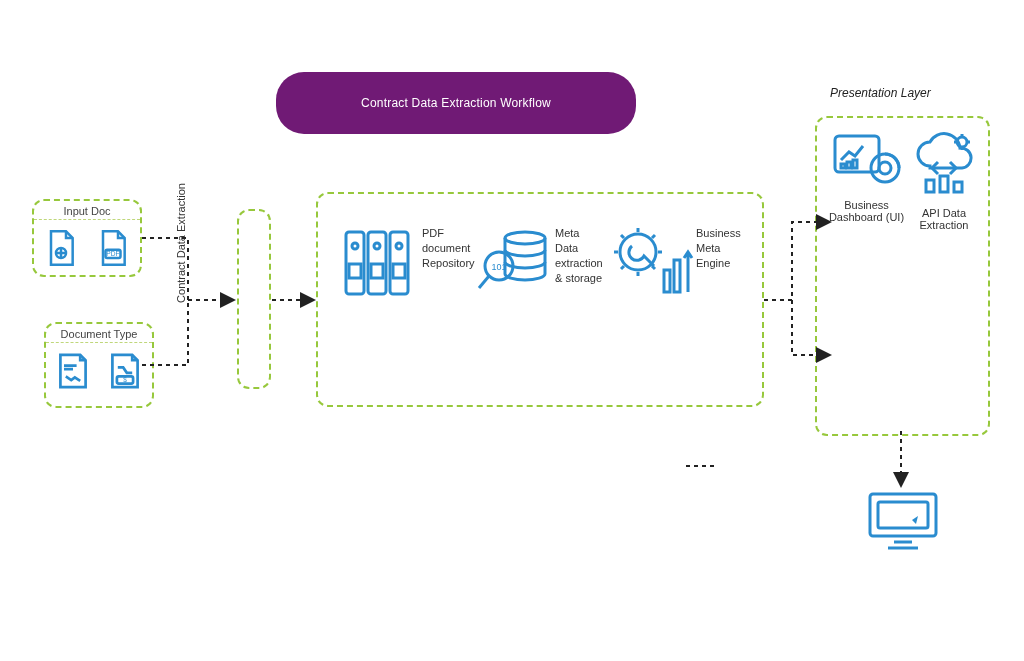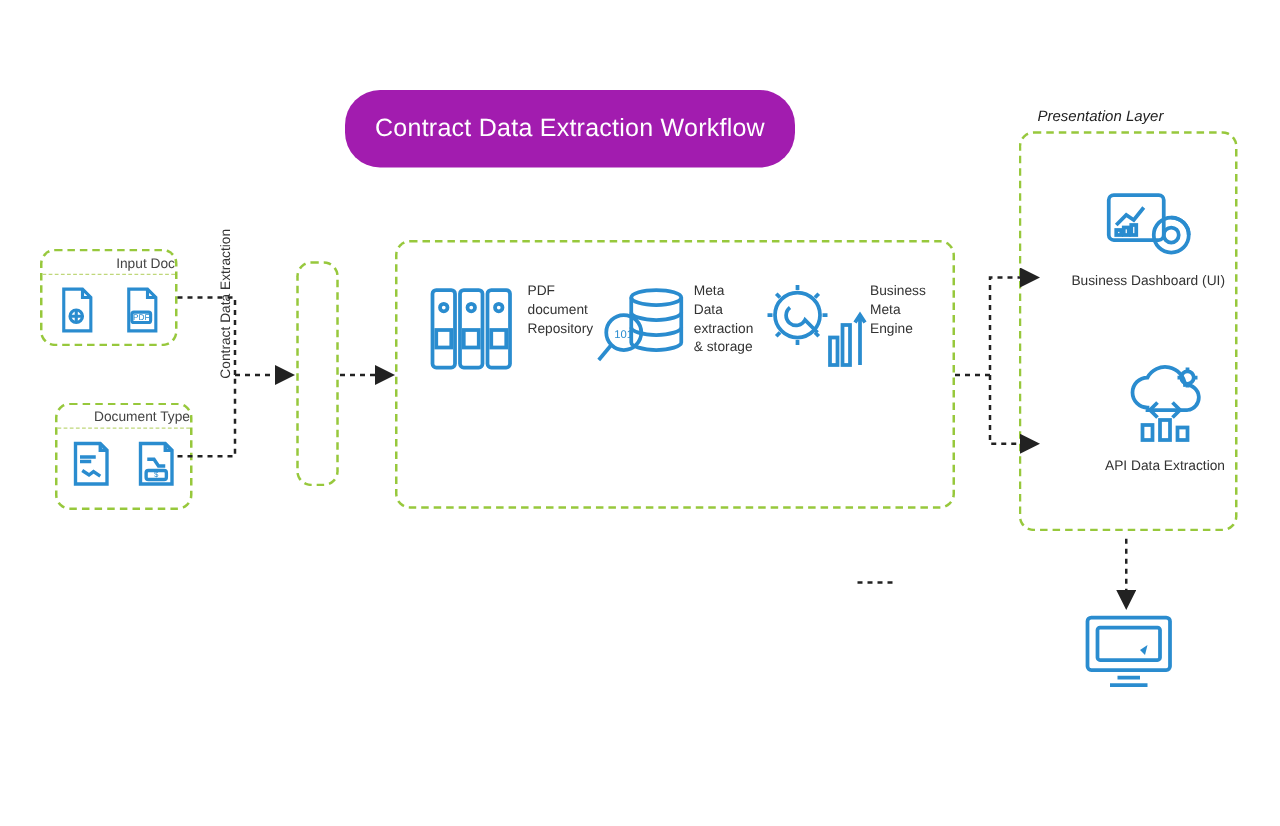--- a/index.html
+++ b/index.html
@@ -11,44 +11,44 @@
     position: relative;
     color: #222;
     font-size: 12px;
   }
 
   
   .title-pill {
     position: absolute;
     left: 276px; top: 72px;
     width: 360px; height: 62px;
-    background: #a21caf;
+    background: #701a75;
     border-radius: 28px;
     display: flex;
     align-items: center;
     justify-content: center;
     color: #fff;
-    font-size: 20px;
+    font-size: 12px;
     font-weight: 400;
     letter-spacing: 0.2px;
   }
 
   
   .dashed {
     border: 2px dashed #97c83c;
     border-radius: 12px;
     position: absolute;
     background: #fff;
   }
 
   
   .box-header {
     font-size: 11px;
     color: #444;
-    text-align: right;
+    text-align: center;
     padding: 4px 0 2px 0;
     border-bottom: 1px dashed #bfd77a;
   }
 
   .icon { stroke: #2a8ccf; fill: none; stroke-width: 3; }
 
   .icon-row {
     display: flex;
     justify-content: space-around;
     align-items: center;
@@ -87,24 +87,24 @@
     display: flex;
     flex-direction: row;
     align-items: flex-start;
   }
   .proc .cell .ic { height: 90px; display:flex; align-items:center; }
   .proc .cell .lbl { font-size: 11px; color:#333; line-height:1.35; margin-top:8px; }
 
   
   .presbox {
     position: absolute;
-    left: 815px; top: 105px;
+    left: 815px; top: 116px;
     width: 175px; height: 320px;
     padding: 14px 8px;
-    display:flex; flex-direction:column; align-items:flex-end; justify-content:space-around;
+    display:flex; flex-direction:row; align-items:flex-start; justify-content:space-around;
   }
   .preshdr {
     position:absolute;
     left: 830px; top: 86px;
     font-size: 12px; color:#222;font-style:italic;
   }
   .preslabel { font-size:11px; color:#333; text-align:center; margin-top:6px; }
 
   
   .deal {

